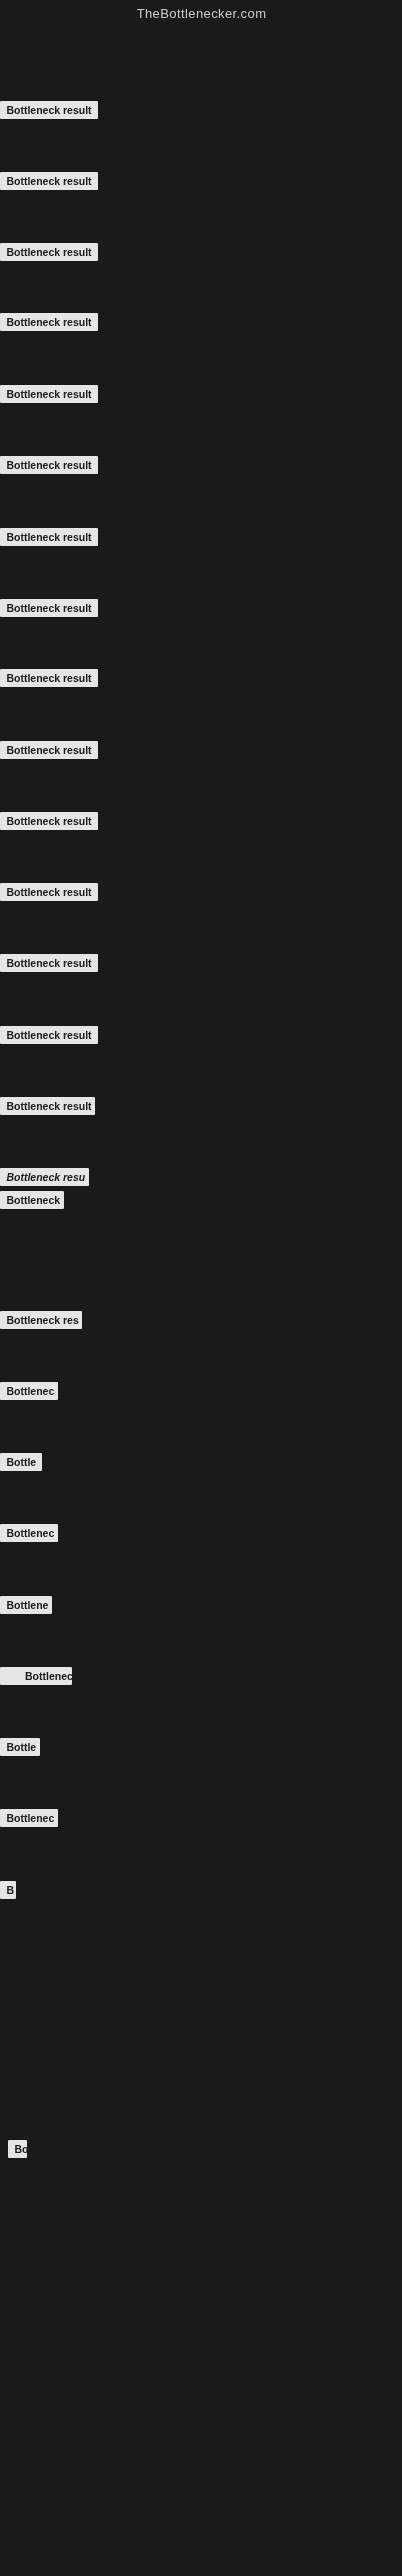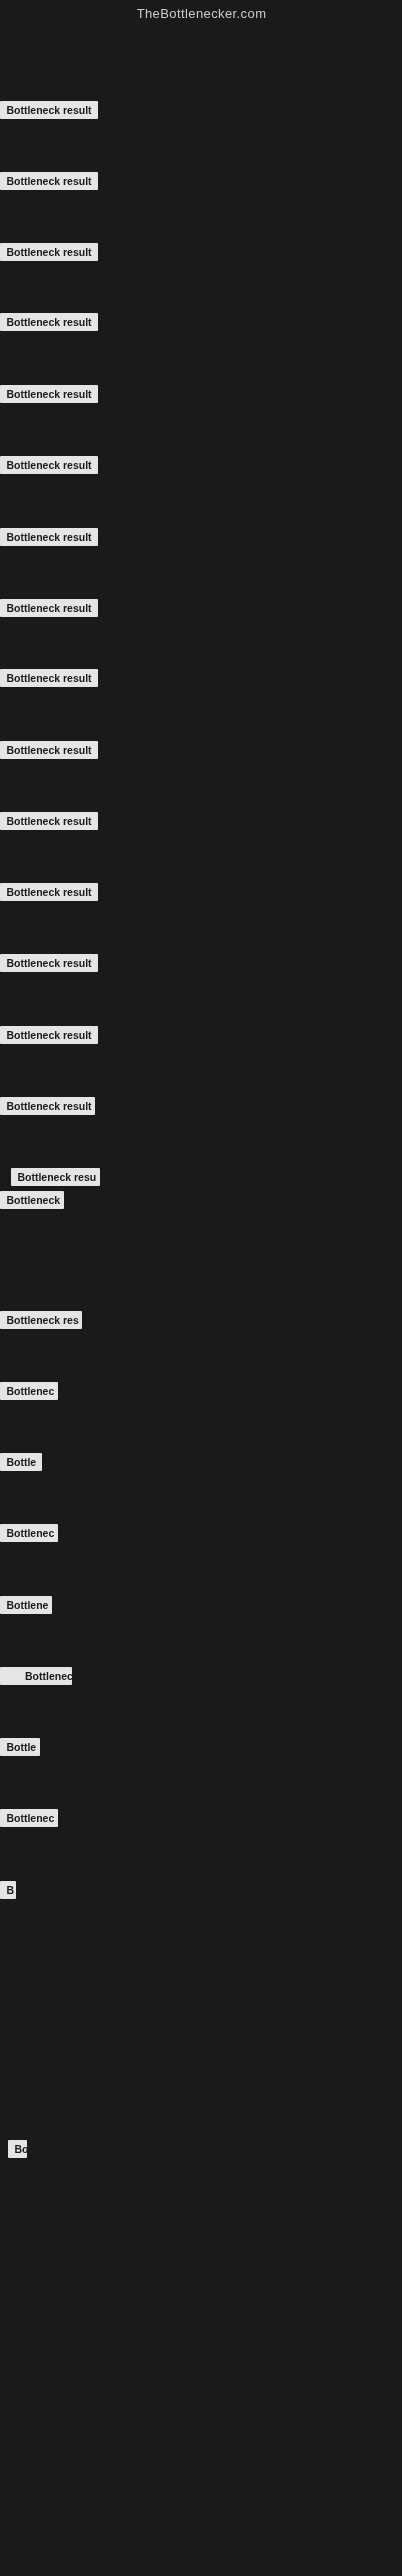--- a/index.html
+++ b/index.html
@@ -56,21 +56,21 @@
     <div class="bottleneck-item" style="top: 401px; left: 0px;"><span class="bottleneck-badge" style="max-width: 111px;">Bottleneck result</span></div>
     <div class="bottleneck-item" style="top: 473px; left: 0px;"><span class="bottleneck-badge" style="max-width: 111px;">Bottleneck result</span></div>
     <div class="bottleneck-item" style="top: 544px; left: 0px;"><span class="bottleneck-badge" style="max-width: 109px;">Bottleneck result</span></div>
     <div class="bottleneck-item" style="top: 614px; left: 0px;"><span class="bottleneck-badge" style="max-width: 109px;">Bottleneck result</span></div>
     <div class="bottleneck-item" style="top: 686px; left: 0px;"><span class="bottleneck-badge" style="max-width: 108px;">Bottleneck result</span></div>
     <div class="bottleneck-item" style="top: 757px; left: 0px;"><span class="bottleneck-badge" style="max-width: 106px;">Bottleneck result</span></div>
     <div class="bottleneck-item" style="top: 828px; left: 0px;"><span class="bottleneck-badge" style="max-width: 101px;">Bottleneck result</span></div>
     <div class="bottleneck-item" style="top: 899px; left: 0px;"><span class="bottleneck-badge" style="max-width: 103px;">Bottleneck result</span></div>
     <div class="bottleneck-item" style="top: 971px; left: 0px;"><span class="bottleneck-badge" style="max-width: 98px;">Bottleneck result</span></div>
     <div class="bottleneck-item" style="top: 1042px; left: 0px;"><span class="bottleneck-badge" style="max-width: 95px;">Bottleneck result</span></div>
-    <div class="bottleneck-item" style="top: 1113px; left: 11px;"><span class="bottleneck-badge" style="max-width: 89px;">Bottleneck resu</span></div>
+    <div class="bottleneck-item" style="top: 1113px; left: 0px; font-style: italic;"><span class="bottleneck-badge" style="max-width: 89px;">Bottleneck resu</span></div>
     <div class="bottleneck-item" style="top: 1136px; left: 0px;"><span class="bottleneck-badge" style="max-width: 64px;">Bottleneck</span></div>
     <div class="bottleneck-item" style="top: 1256px; left: 0px; text-align: right;"><span class="bottleneck-badge" style="max-width: 82px;">Bottleneck res</span></div>
     <div class="bottleneck-item" style="top: 1327px; left: 0px;"><span class="bottleneck-badge" style="max-width: 58px;">Bottlenec</span></div>
     <div class="bottleneck-item" style="top: 1398px; left: 0px;"><span class="bottleneck-badge" style="max-width: 42px;">Bottle</span></div>
     <div class="bottleneck-item" style="top: 1469px; left: 0px;"><span class="bottleneck-badge" style="max-width: 58px;">Bottlenec</span></div>
     <div class="bottleneck-item" style="top: 1541px; left: 0px;"><span class="bottleneck-badge" style="max-width: 52px;">Bottlene</span></div>
     <div class="bottleneck-item" style="top: 1612px; left: 0px;"><span class="bottleneck-badge" style="max-width: 72px; padding-left: 25px;">Bottleneck r</span></div>
     <div class="bottleneck-item" style="top: 1683px; left: 0px;"><span class="bottleneck-badge" style="max-width: 40px;">Bottle</span></div>
     <div class="bottleneck-item" style="top: 1754px; left: 0px;"><span class="bottleneck-badge" style="max-width: 58px;">Bottlenec</span></div>
     <div class="bottleneck-item" style="top: 1826px; left: 0px;"><span class="bottleneck-badge" style="max-width: 16px;">B</span></div>

